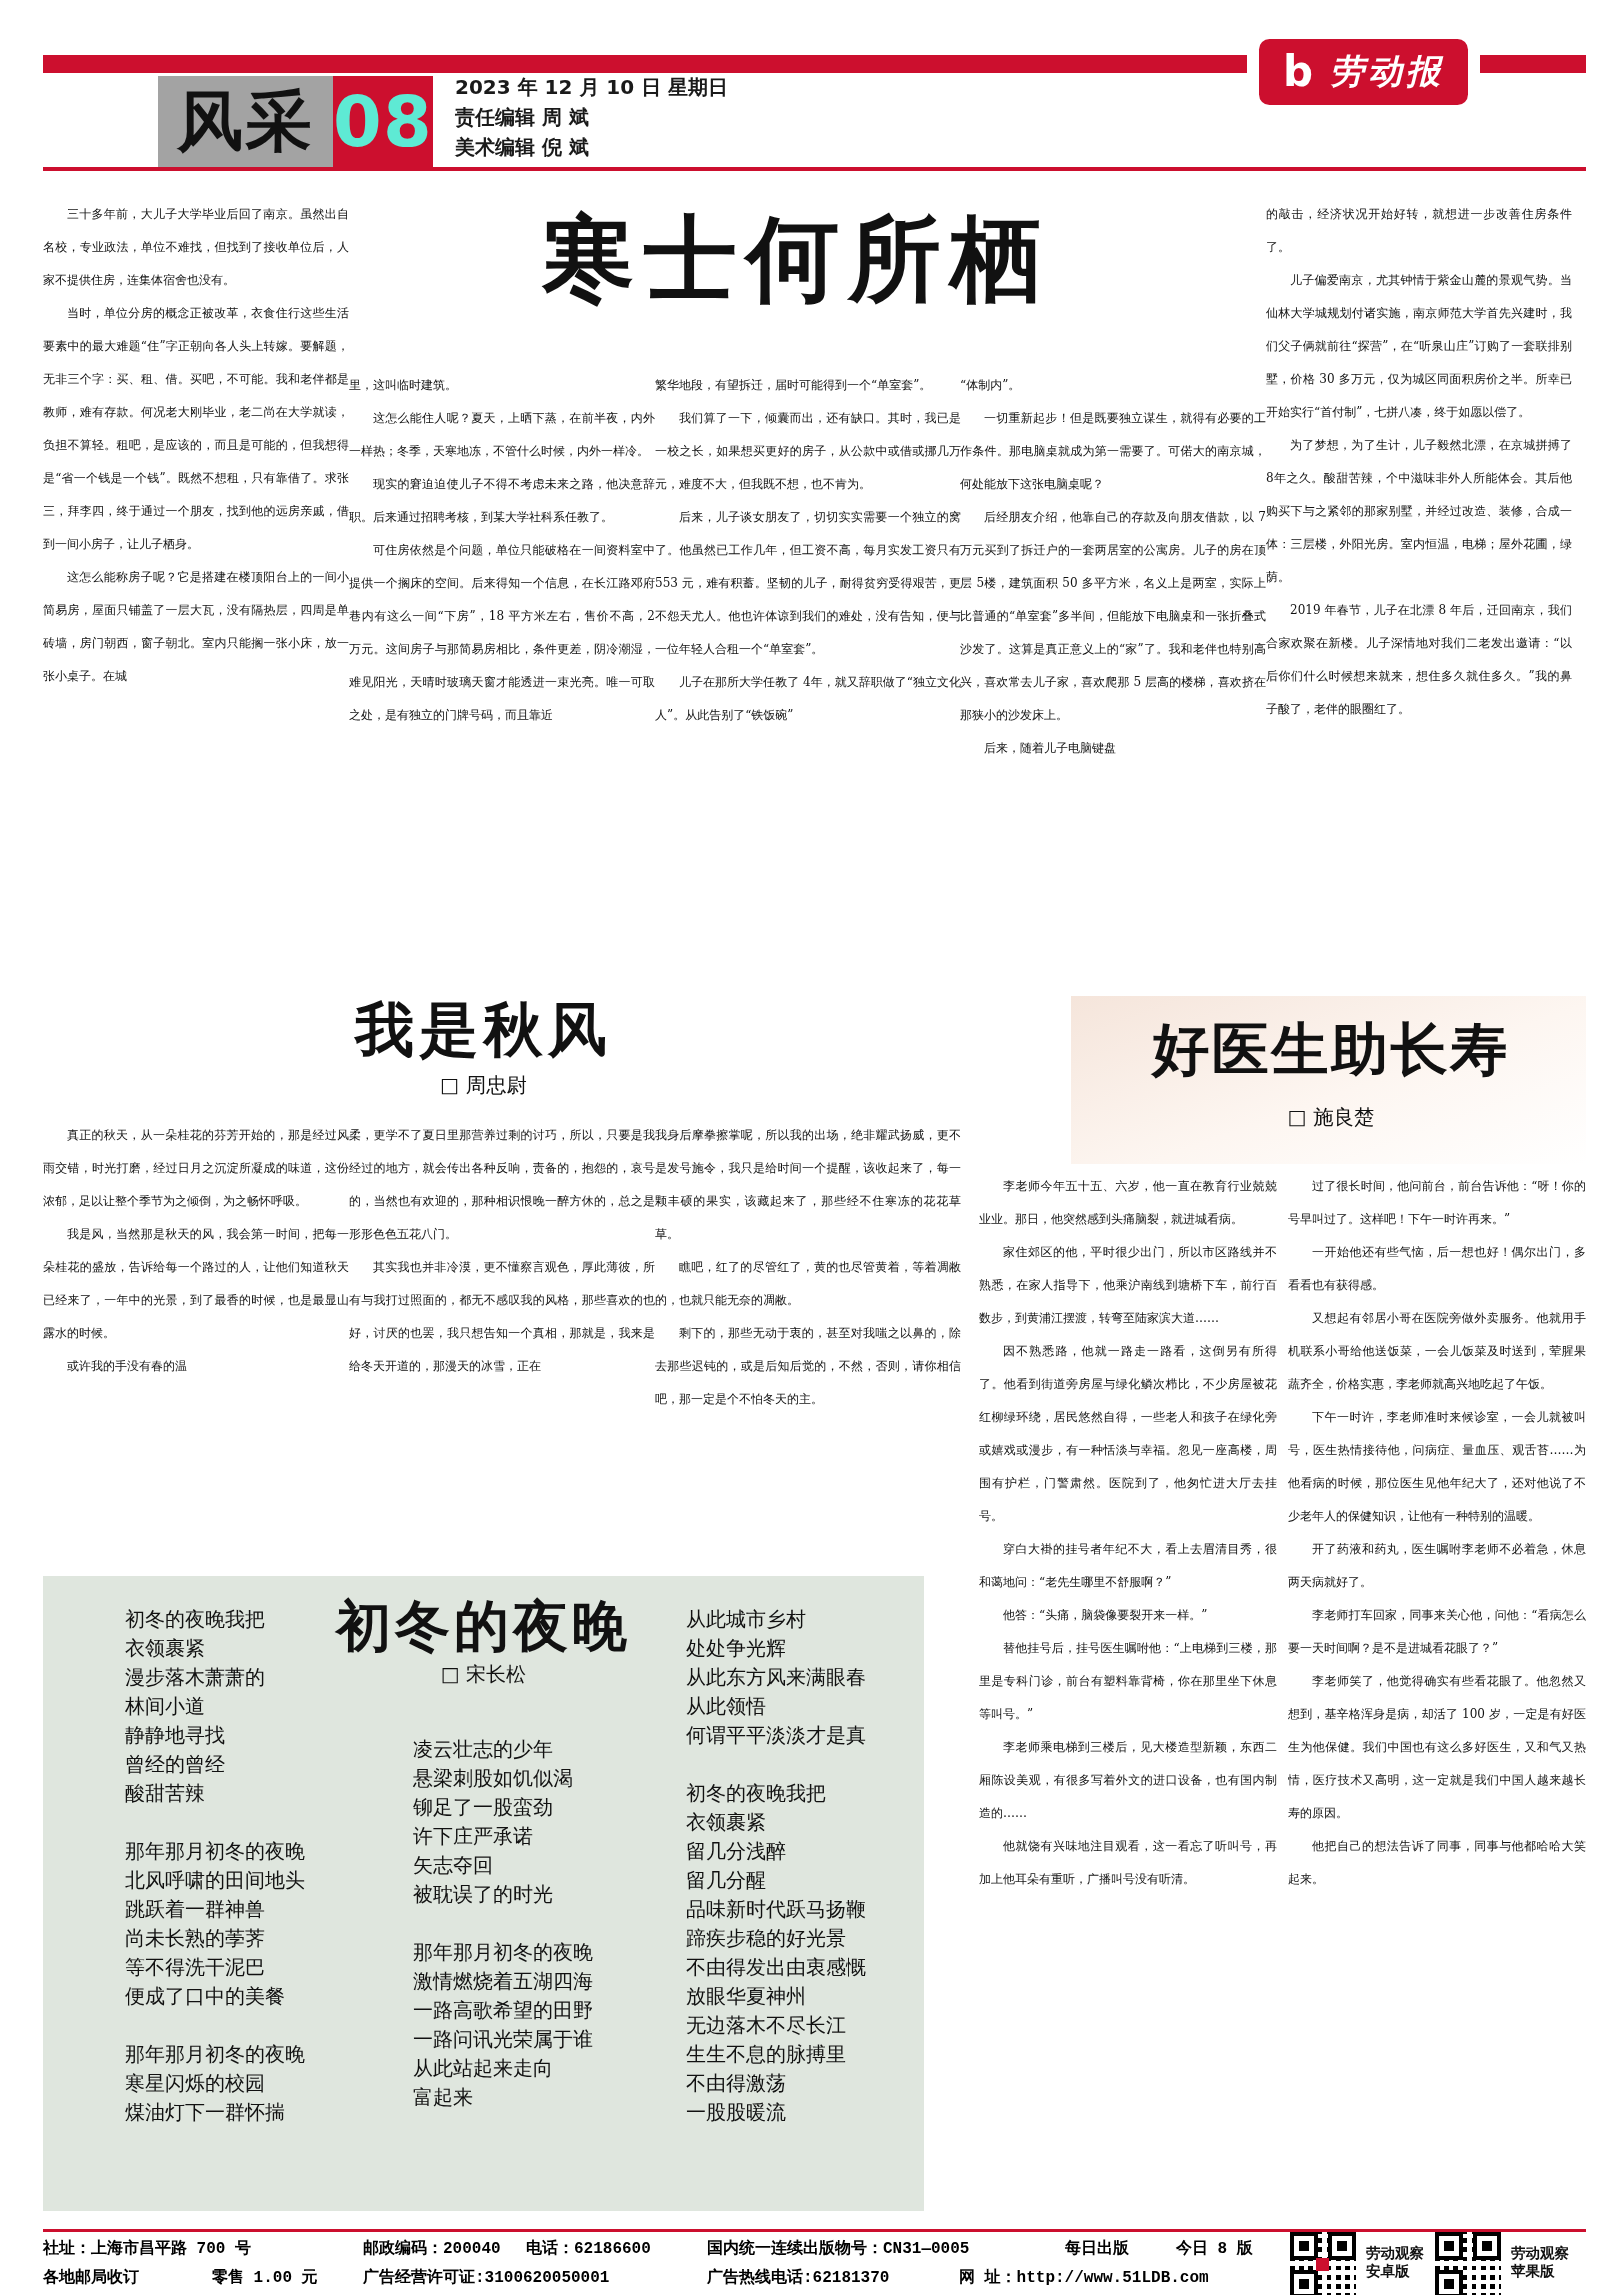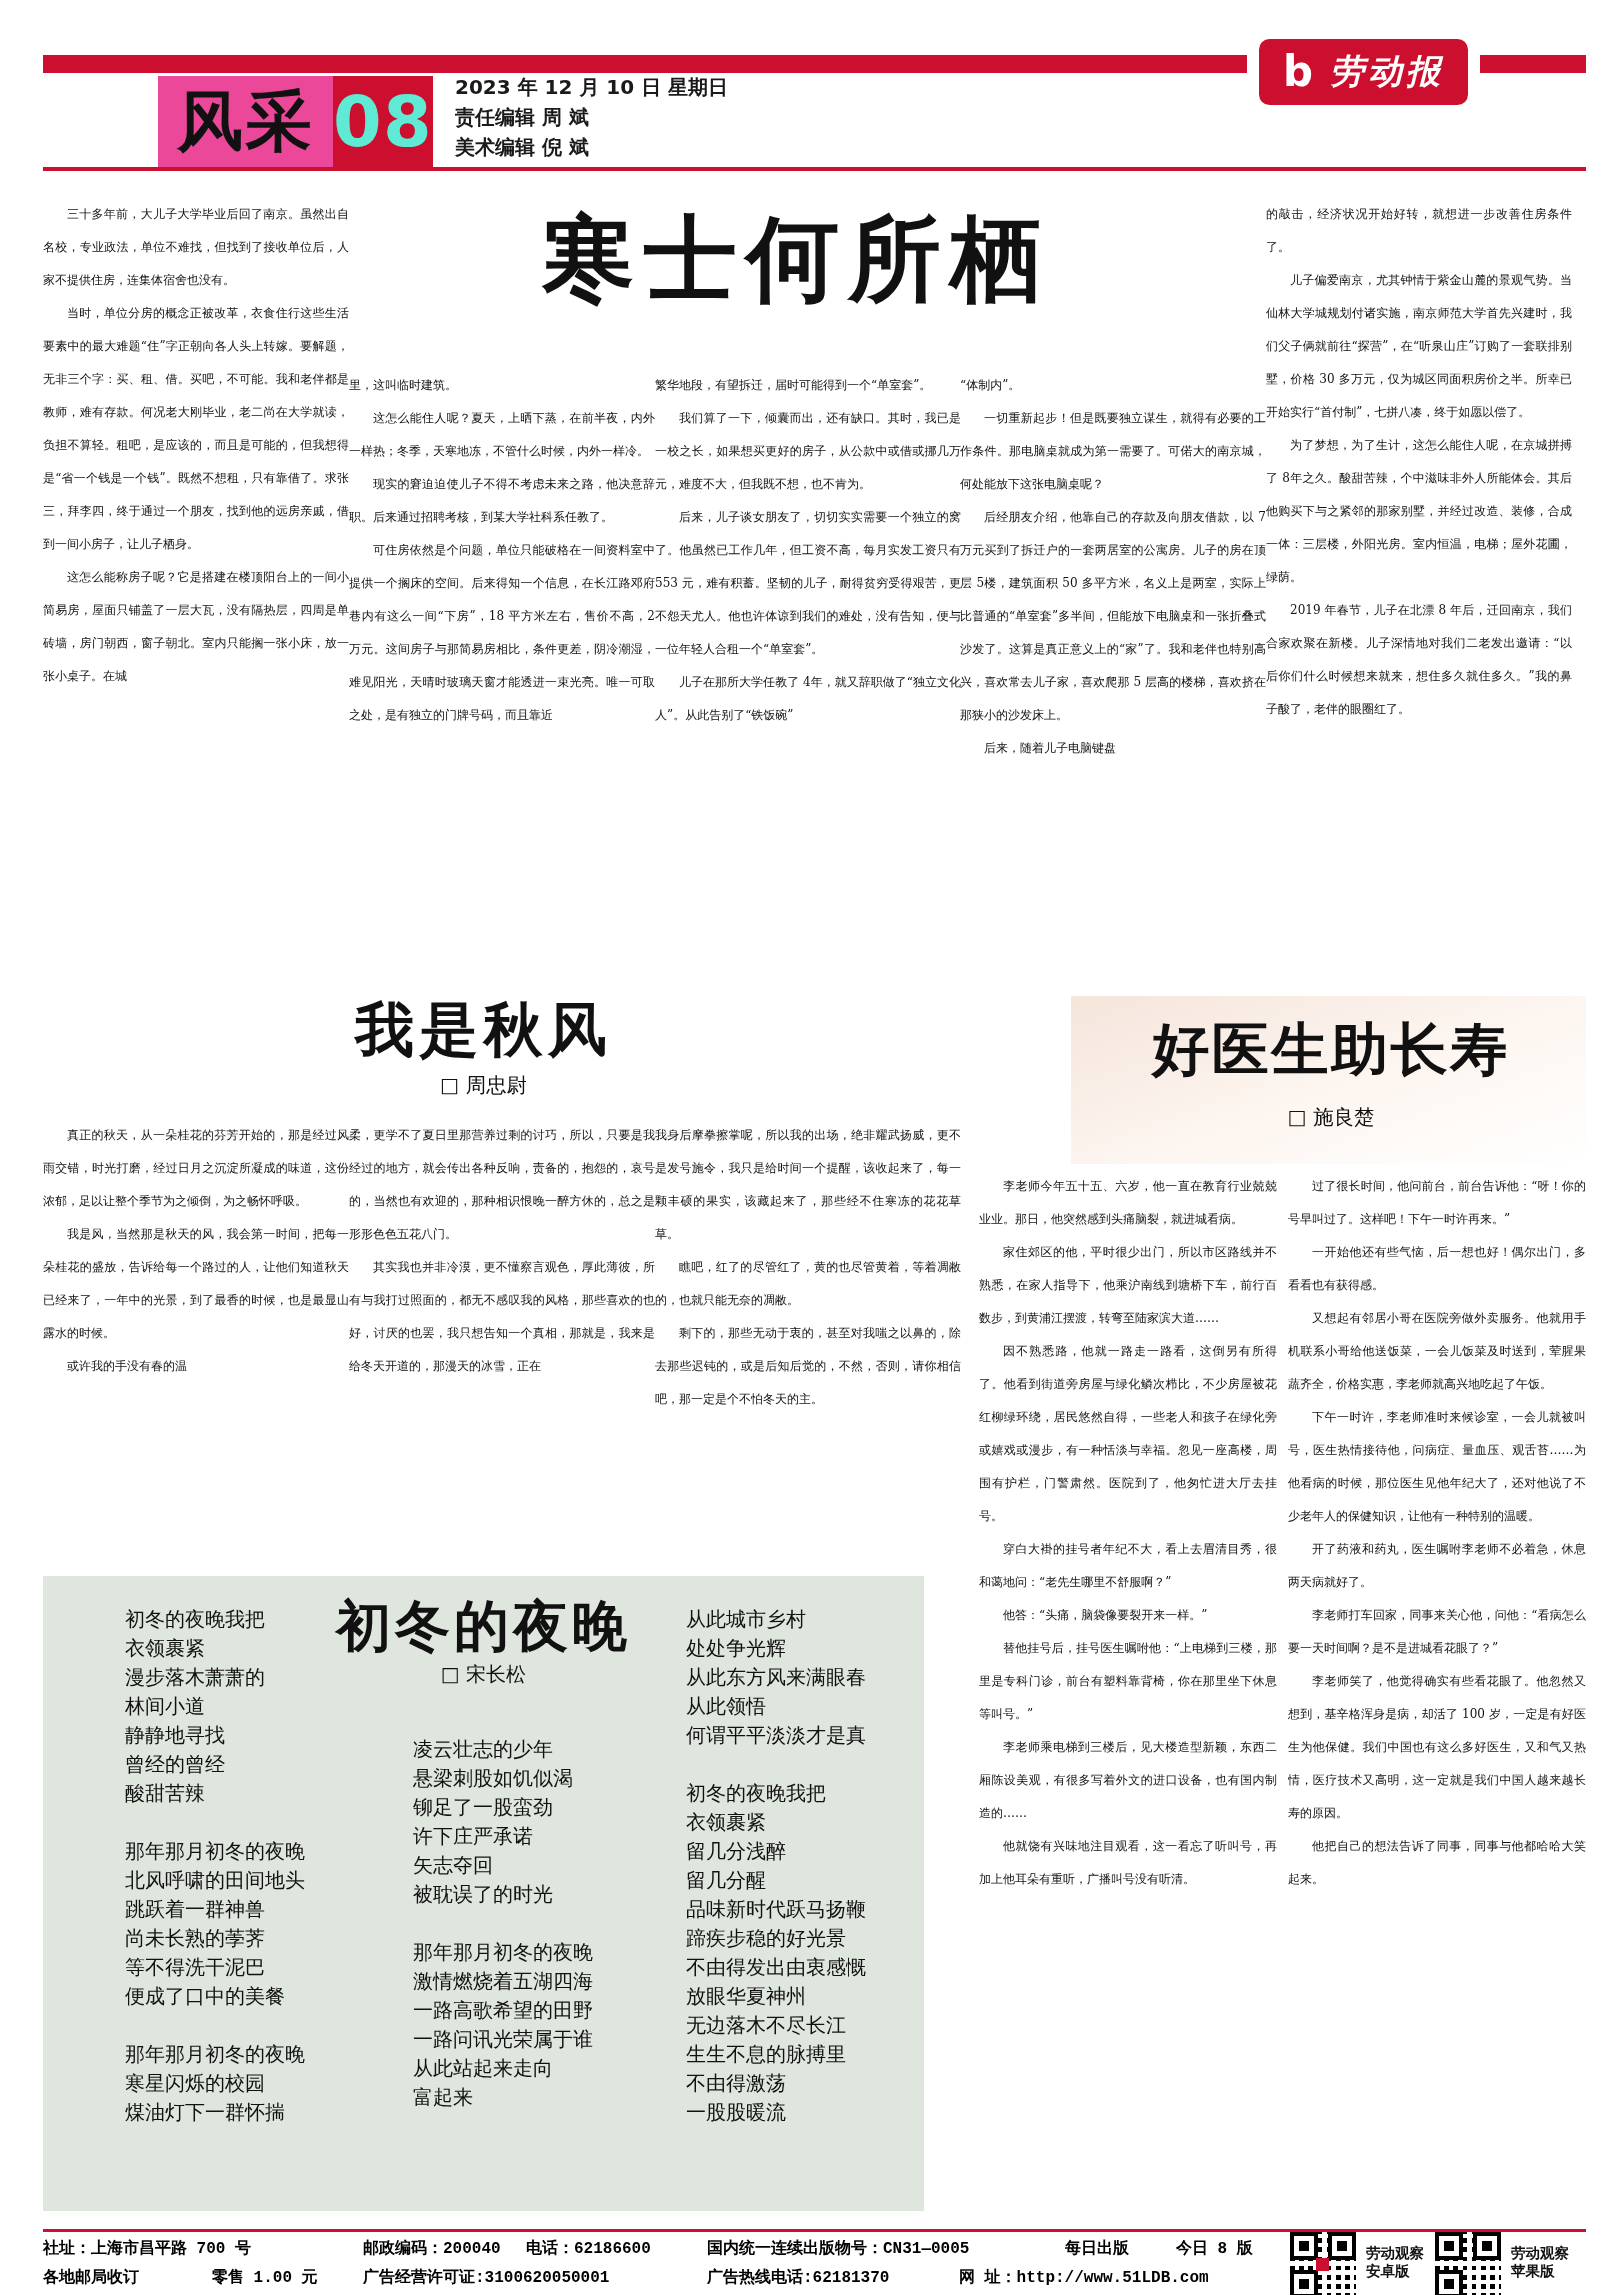--- a/index.html
+++ b/index.html
@@ -1,21 +1,21 @@
 <!DOCTYPE html>
 <html style="font-size:10.5px"><head>
 <meta charset="utf-8">
 <style>
   html,body{margin:0;padding:0;background:#f2f2f2;}
   #page{position:relative;width:1608px;height:2295px;background:#ffffff;margin:0 auto;
         overflow:hidden;font-family:"DejaVu Serif","Liberation Serif",serif;color:#111;}
   .abs{position:absolute;}
   .red{background:#cc0f2e;}
   
-  #fengcai-box{left:158px;top:76px;width:175px;height:91px;background:#ec4899;
+  #fengcai-box{left:158px;top:76px;width:175px;height:91px;background:#a3a3a3;
      display:flex;align-items:center;justify-content:center;}
   #fengcai-box span{font-family:"DejaVu Sans","Liberation Sans",sans-serif;font-weight:700;
      font-size:66px;letter-spacing:2.6px;}
   #pagenum-box{left:333px;top:76px;width:100px;height:91px;display:flex;align-items:center;
      justify-content:center;}
   #pagenum-box span{color:#5eead4;font-family:"DejaVu Sans","Liberation Sans",sans-serif;
      font-weight:800;font-size:70px;letter-spacing:1.3px;}
   .hmeta{left:455px;width:460px;height:29px;font-family:"DejaVu Sans","Liberation Sans",sans-serif;
      font-weight:700;font-size:20px;color:#1a1a1a;}
   #masthead{left:1259px;top:39px;width:209px;height:66px;border-radius:10.5px;
@@ -94,21 +94,21 @@
     </div>
   <div class="abs art-col cont" style="left:960px;top:369px;width:306px;height:595px;">
       <p>“体制内”。</p>
       <p>一切重新起步！但是既要独立谋生，就得有必要的工作条件。那电脑桌就成为第一需要了。可偌大的南京城，何处能放下这张电脑桌呢？</p>
       <p>后经朋友介绍，他靠自己的存款及向朋友借款，以 7 万元买到了拆迁户的一套两居室的公寓房。儿子的房在顶层 5楼，建筑面积 50 多平方米，名义上是两室，实际上比普通的“单室套”多半间，但能放下电脑桌和一张折叠式沙发了。这算是真正意义上的“家”了。我和老伴也特别高兴，喜欢常去儿子家，喜欢爬那 5 层高的楼梯，喜欢挤在那狭小的沙发床上。</p>
       <p>后来，随着儿子电脑键盘</p>
     </div>
   <div class="abs art-col cont" style="left:1266px;top:198px;width:306px;height:766px;">
       <p>的敲击，经济状况开始好转，就想进一步改善住房条件了。</p>
       <p>儿子偏爱南京，尤其钟情于紫金山麓的景观气势。当仙林大学城规划付诸实施，南京师范大学首先兴建时，我们父子俩就前往“探营”，在“听泉山庄”订购了一套联排别墅，价格 30 多万元，仅为城区同面积房价之半。所幸已开始实行“首付制”，七拼八凑，终于如愿以偿了。</p>
-      <p>为了梦想，为了生计，这怎么能住人呢，在京城拼搏了 8年之久。酸甜苦辣，个中滋味非外人所能体会。其后他购买下与之紧邻的那家别墅，并经过改造、装修，合成一体：三层楼，外阳光房。室内恒温，电梯；屋外花圃，绿荫。</p>
+      <p>为了梦想，为了生计，儿子毅然北漂，在京城拼搏了 8年之久。酸甜苦辣，个中滋味非外人所能体会。其后他购买下与之紧邻的那家别墅，并经过改造、装修，合成一体：三层楼，外阳光房。室内恒温，电梯；屋外花圃，绿荫。</p>
       <p>2019 年春节，儿子在北漂 8 年后，迁回南京，我们合家欢聚在新楼。儿子深情地对我们二老发出邀请：“以后你们什么时候想来就来，想住多久就住多久。”我的鼻子酸了，老伴的眼圈红了。</p>
     </div>
 
   <div class="abs atitle" style="left:43px;top:991px;width:881px;font-size:59px;letter-spacing:5.3px;">我是秋风</div>
   <div class="abs aauthor" style="left:43px;top:1071px;width:881px;font-size:20.4px;">□ 周忠尉</div>
 
   <div class="abs art-col" style="left:43px;top:1119px;width:306px;height:430px;">
       <p>真正的秋天，从一朵桂花的芬芳开始的，那是经过风雨交错，时光打磨，经过日月之沉淀所凝成的味道，这份浓郁，足以让整个季节为之倾倒，为之畅怀呼吸。</p>
       <p>我是风，当然那是秋天的风，我会第一时间，把每一朵桂花的盛放，告诉给每一个路过的人，让他们知道秋天已经来了，一年中的光景，到了最香的时候，也是最显山露水的时候。</p>
       <p>或许我的手没有春的温</p>

